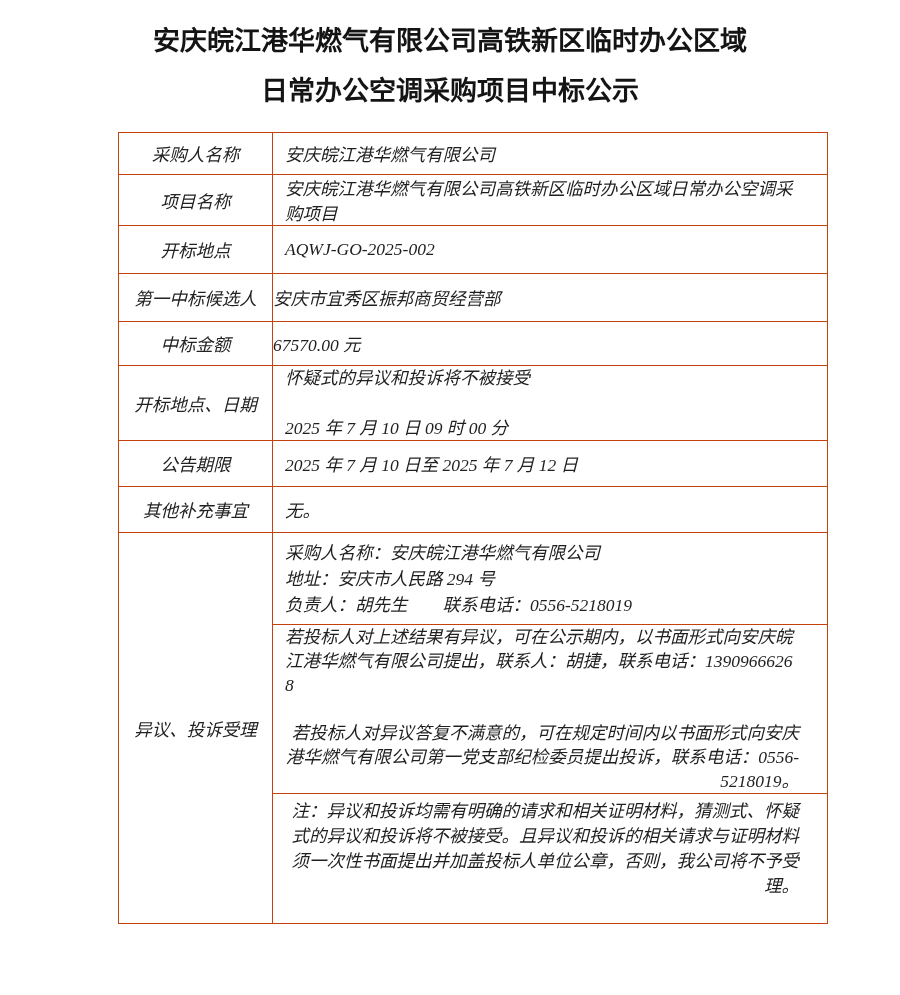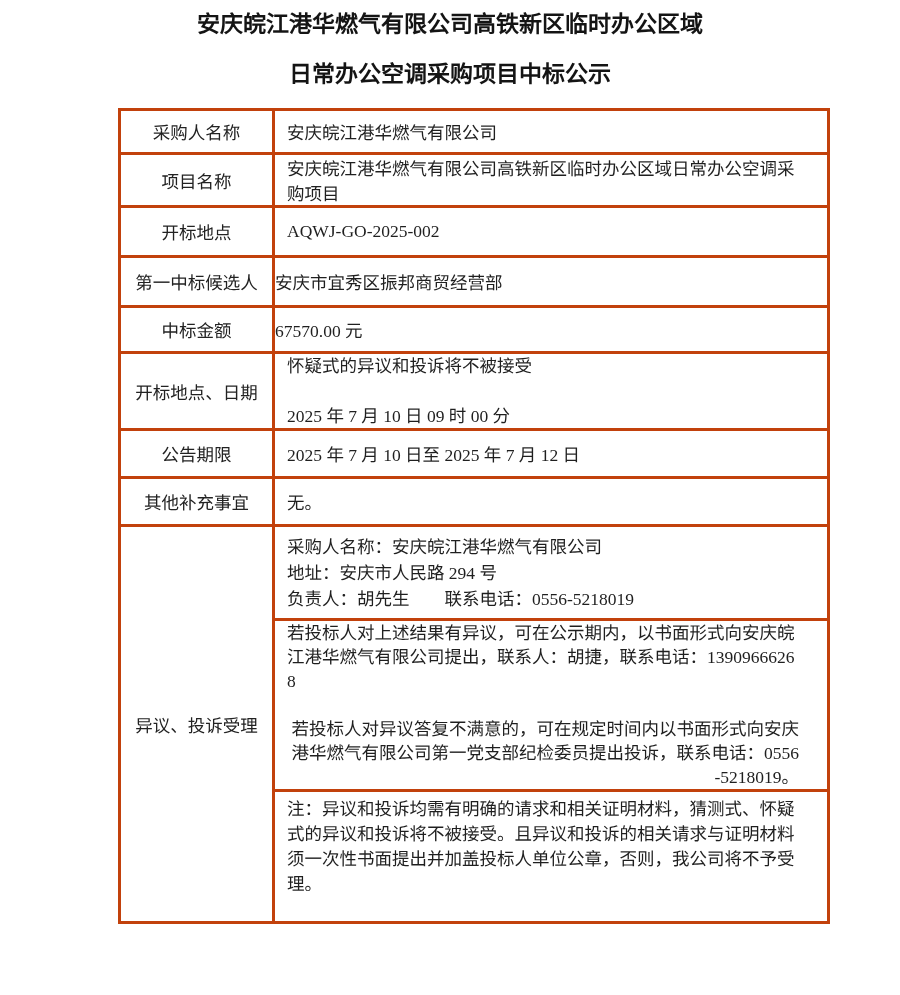--- a/index.html
+++ b/index.html
@@ -9,41 +9,42 @@
     color: #1f1f1f;
     font-family: "Liberation Serif", "DejaVu Serif", serif;
   }
   body {
     width: 900px;
     height: 995px;
     overflow: hidden;
     position: relative;
   }
   .doc-title {
-    margin: 0;
+    margin: 16px;
     text-align: center;
-    font-size: 23px;
+    font-size: 27px;
     font-weight: bold;
     line-height: 50px;
     color: #141414;
   }
   .table-wrap {
     margin: 8px 0 0 118px;
   }
   table.announcement {
     border-collapse: collapse;
     table-layout: fixed;
     width: 709px;
     font-size: 17.5px;
   }
   td {
-    border: 3px solid #c2410c;
+    border: 1px solid #c2410c;
     vertical-align: middle;
     word-break: break-all;
     overflow: hidden;
+    font-style: italic;
   }
   td.label-cell {
     text-align: center;
     padding: 0 4px;
     color: #222222;
   }
   td.value-cell {
     text-align: left;
     padding: 0 28px 0 12px;
   }
@@ -65,21 +66,21 @@
   .h-sb { height: 145px; }
   .h-sc { height: 124px; }
   td.cell-open-date p + p { margin-top: 26px; }
   td.cell-contact p { line-height: 26px; }
   td.cell-objection p { line-height: 24px; }
   td.cell-objection p + p { margin-top: 24px; text-align: right; }
   td.cell-note {
     vertical-align: top;
     padding-top: 5px;
   }
-  td.cell-note p { line-height: 25px; }
+  td.cell-note p { line-height: 25px; text-align: right; }
 </style>
 </head>
 <body>
 
 <h1 class="doc-title">
   <div>安庆皖江港华燃气有限公司高铁新区临时办公区域</div>
   <div>日常办公空调采购项目中标公示</div>
 </h1>
 
 <div class="table-wrap">

